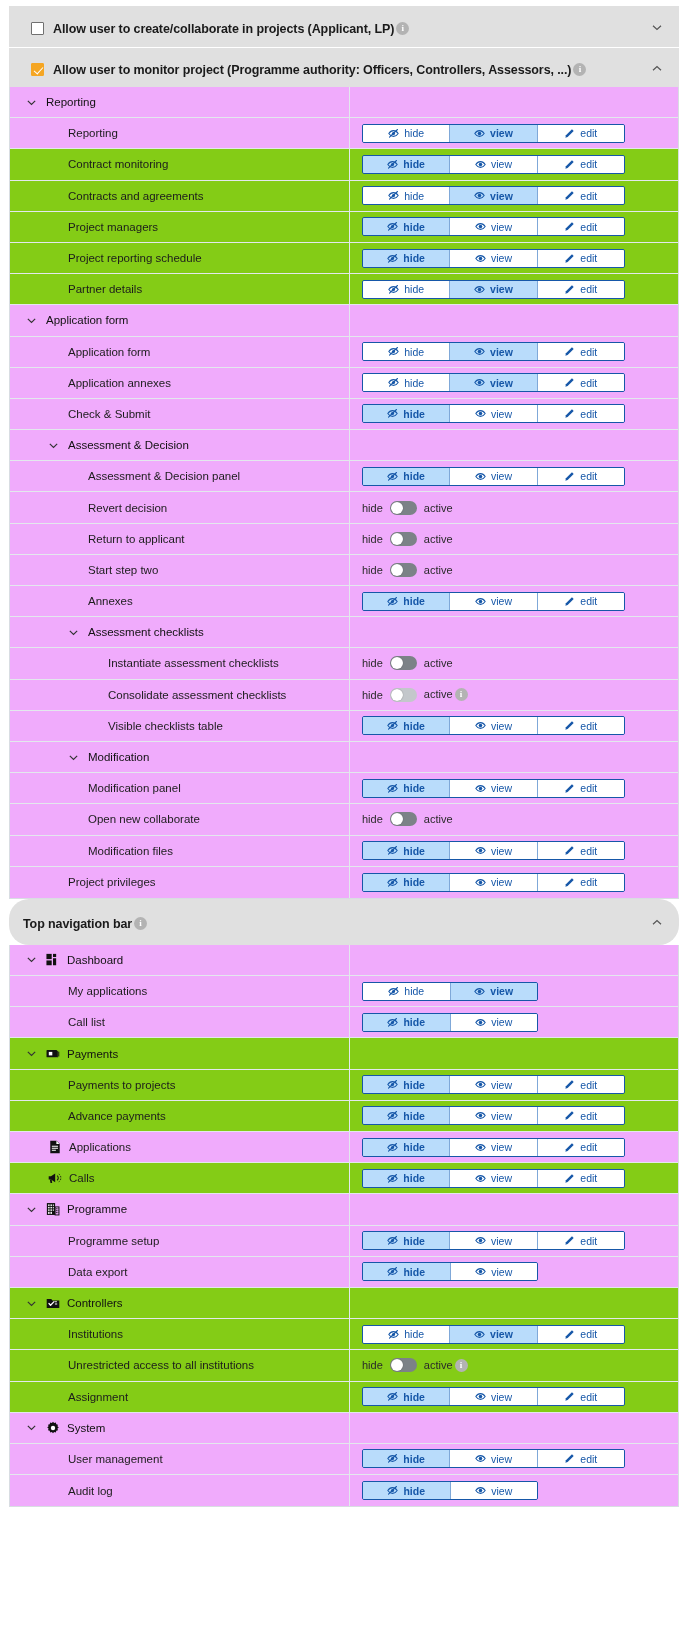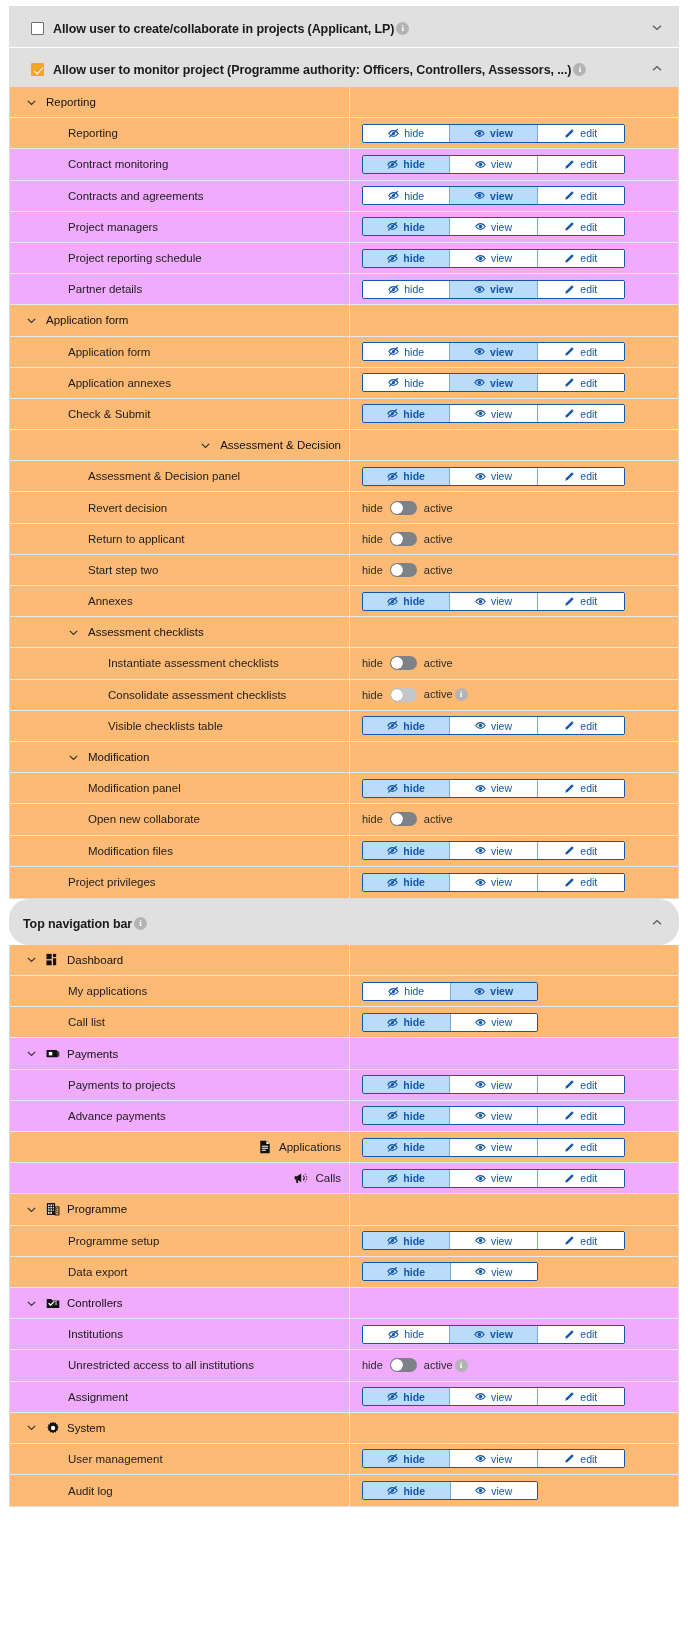--- a/index.html
+++ b/index.html
@@ -86,23 +86,23 @@
   .table {
     border-left: 1px solid #d8dde2;
     border-right: 1px solid #d8dde2;
     border-bottom: 1px solid #d8dde2;
   }
   .row {
     display: flex;
     align-items: center;
     min-height: 31.2px;
     border-bottom: 1px solid #e3e8ed;
-    background: #f0abfc;
-  }
-  .row.alt { background: #fdba74; }
+    background: #84cc16;
+  }
+  .row.alt { background: #f0abfc; }
   .row:last-child { border-bottom: none; }
 
   .cell-label {
     width: 340px;
     flex: 0 0 340px;
     display: flex;
     align-items: center;
     font-size: 11.5px;
     color: #1c1c1c;
     padding-right: 8px;
@@ -112,21 +112,21 @@
   .cell-ctrl {
     flex: 1 1 auto;
     display: flex;
     align-items: center;
     padding-left: 12px;
     align-self: stretch;
   }
 
   
   .ind0 { padding-left: 16px; }
-  .ind1 { padding-left: 38px; justify-content: flex-end; }
+  .ind1 { padding-left: 38px; }
   .ind2 { padding-left: 58px; }
   .ind3 { padding-left: 78px; }
   .ind4 { padding-left: 98px; }
 
   .row-chevron {
     width: 11px; height: 11px;
     margin-right: 9px;
     color: #333;
     flex: 0 0 auto;
   }

